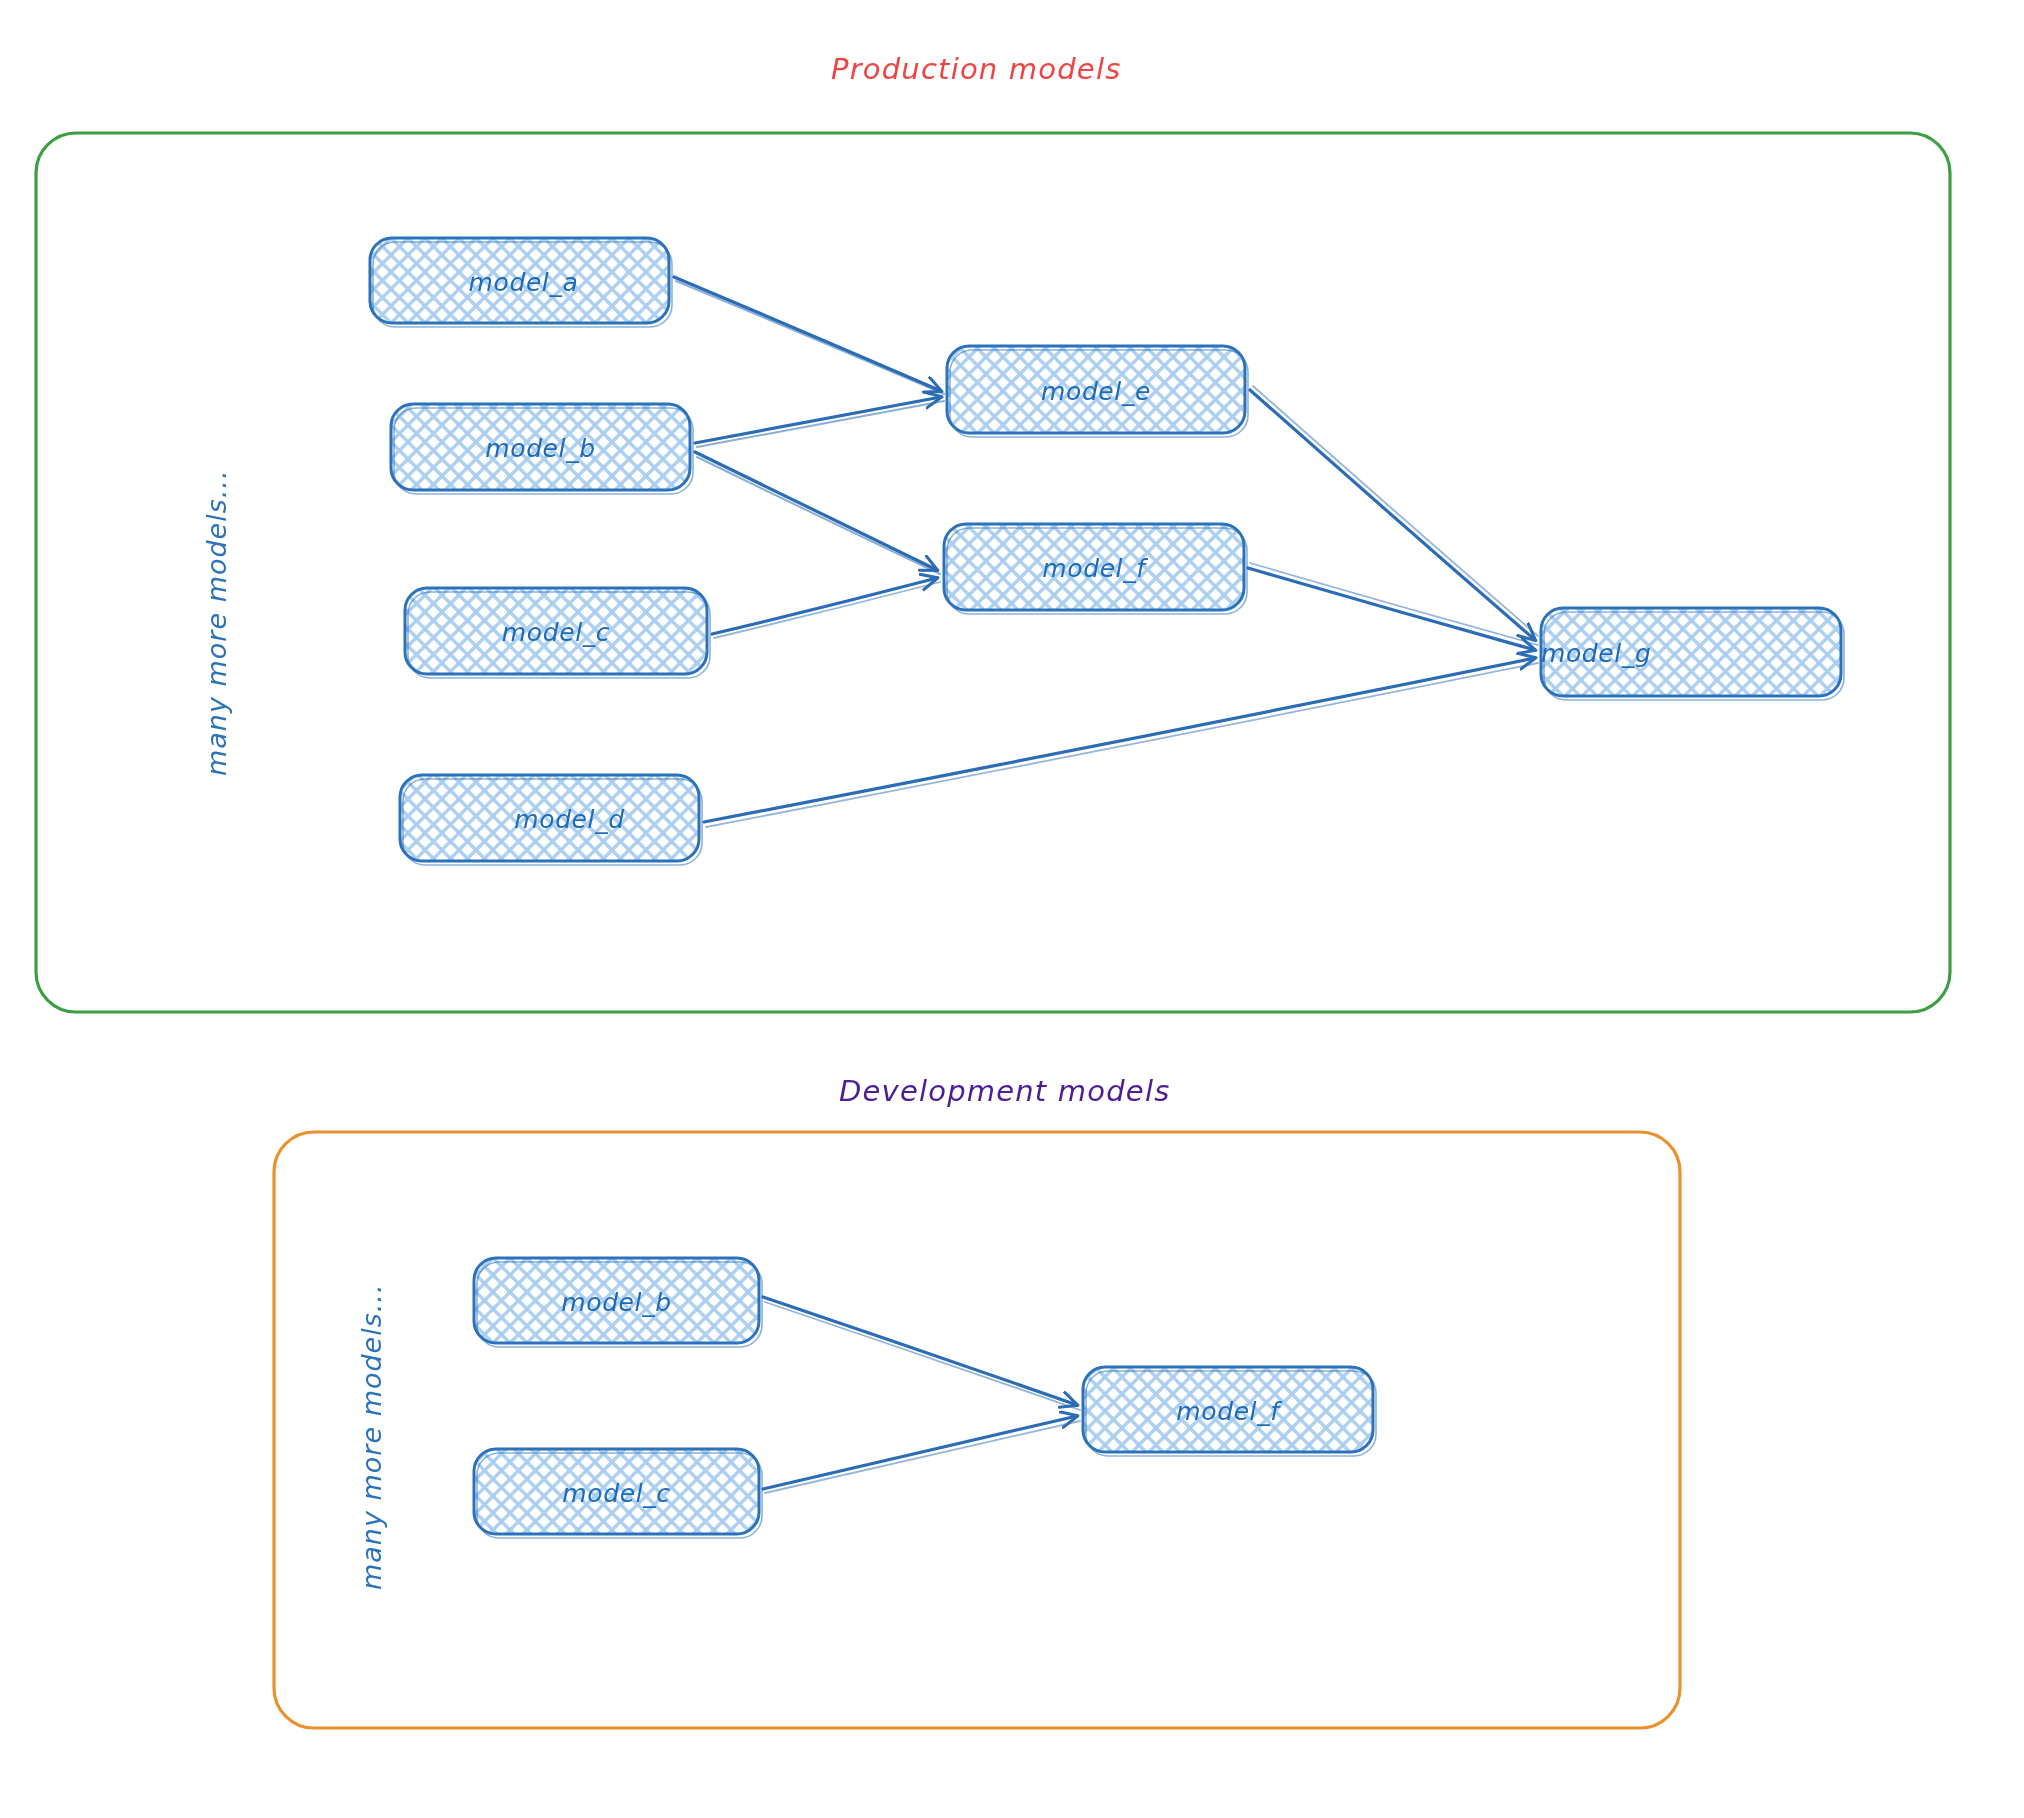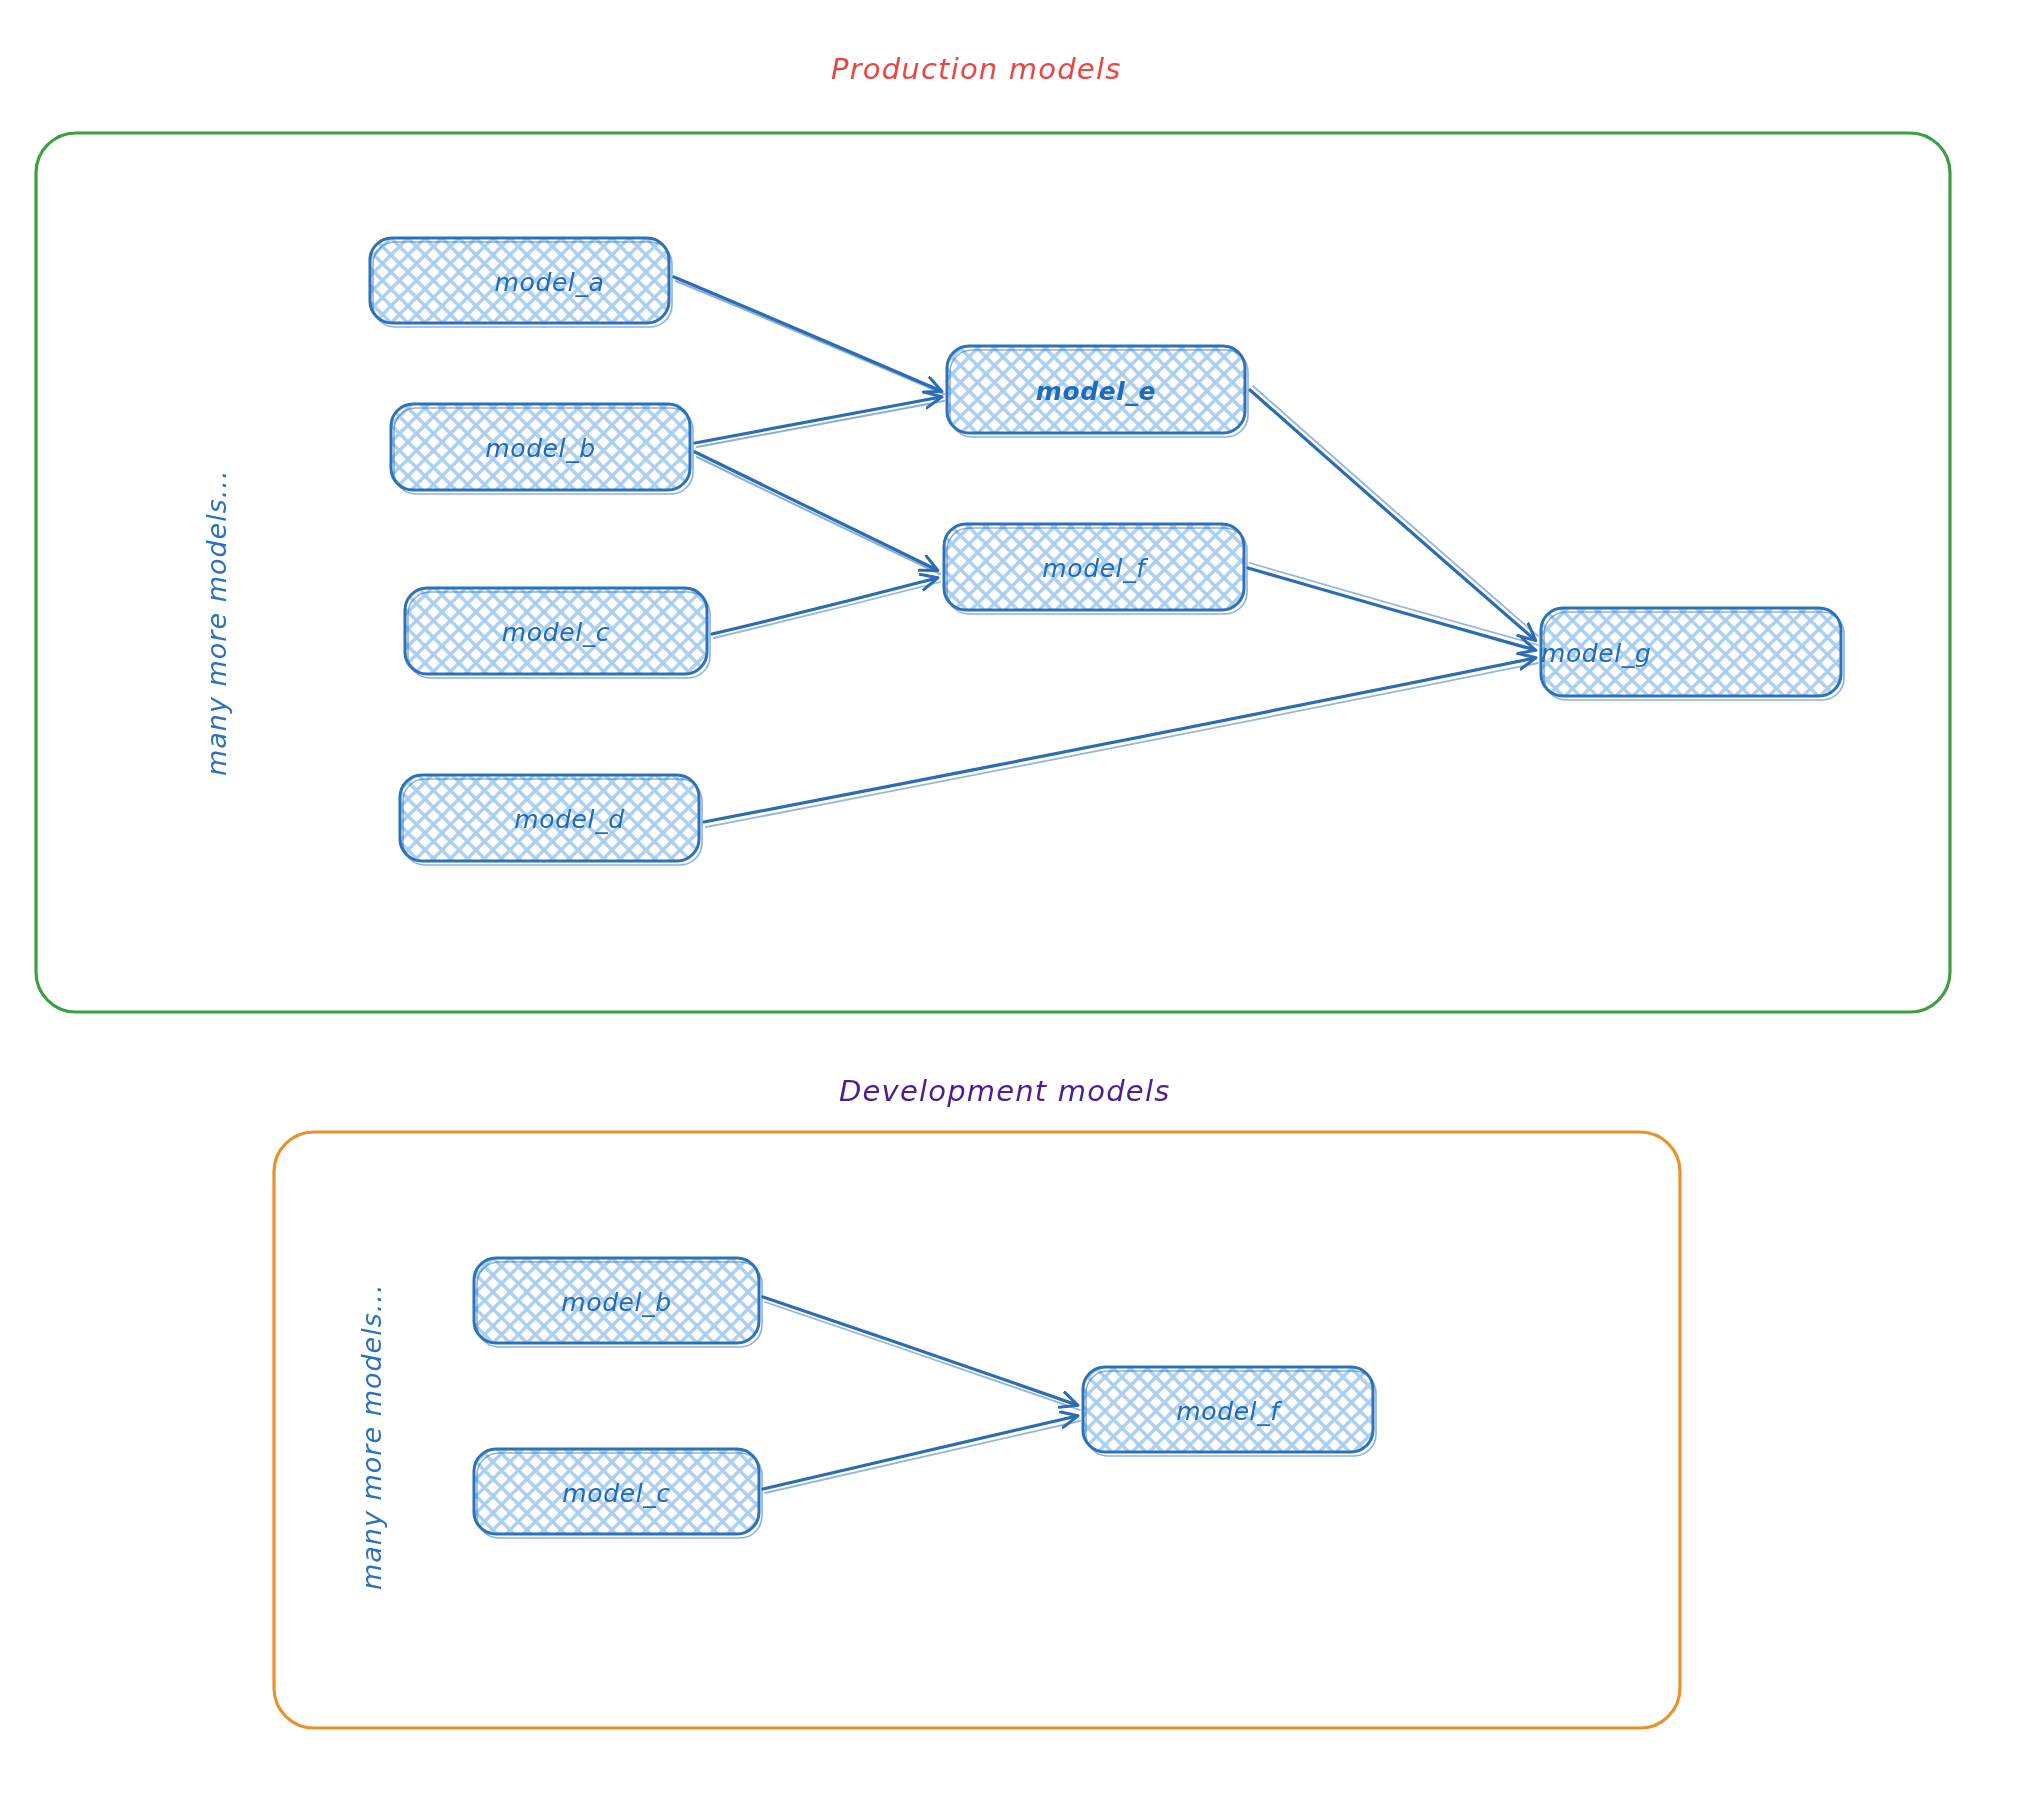--- a/index.html
+++ b/index.html
@@ -172,24 +172,24 @@
   </svg>
 
   <div class="group-title" style="left:831px; top:52px; color:#ef4444;">Production models</div>
 
   <div class="group-title" style="left:839px; top:1074px; color:#4c1d95;">Development models</div>
 
   <div class="side-note" style="left:232px; top:745px;">many more models...</div>
 
   <div class="side-note" style="left:387px; top:1559px;">many more models...</div>
 
-  <div class="node-label" style="left:382px; top:268px; width:335px; text-align:center;">model_a</div>
+  <div class="node-label" style="left:356px; top:268px; width:335px; text-align:center;">model_a</div>
   <div class="node-label" style="left:391px; top:434px; width:299px; text-align:center;">model_b</div>
   <div class="node-label" style="left:405px; top:618px; width:302px; text-align:center;">model_c</div>
   <div class="node-label" style="left:400px; top:805px; width:339px; text-align:center;">model_d</div>
-  <div class="node-label" style="left:947px; top:377px; width:298px; text-align:center;font-weight:bold;">model_e</div>
+  <div class="node-label" style="left:947px; top:377px; width:298px; text-align:center;">model_e</div>
   <div class="node-label" style="left:944px; top:554px; width:300px; text-align:center;">model_f</div>
   <div class="node-label" style="left:1541px; top:639px; width:300px; ">model_g</div>
   <div class="node-label" style="left:474px; top:1288px; width:285px; text-align:center;">model_b</div>
   <div class="node-label" style="left:474px; top:1479px; width:285px; text-align:center;">model_c</div>
   <div class="node-label" style="left:1083px; top:1397px; width:290px; text-align:center;">model_f</div>
 
 </div>
 
 </body></html>

